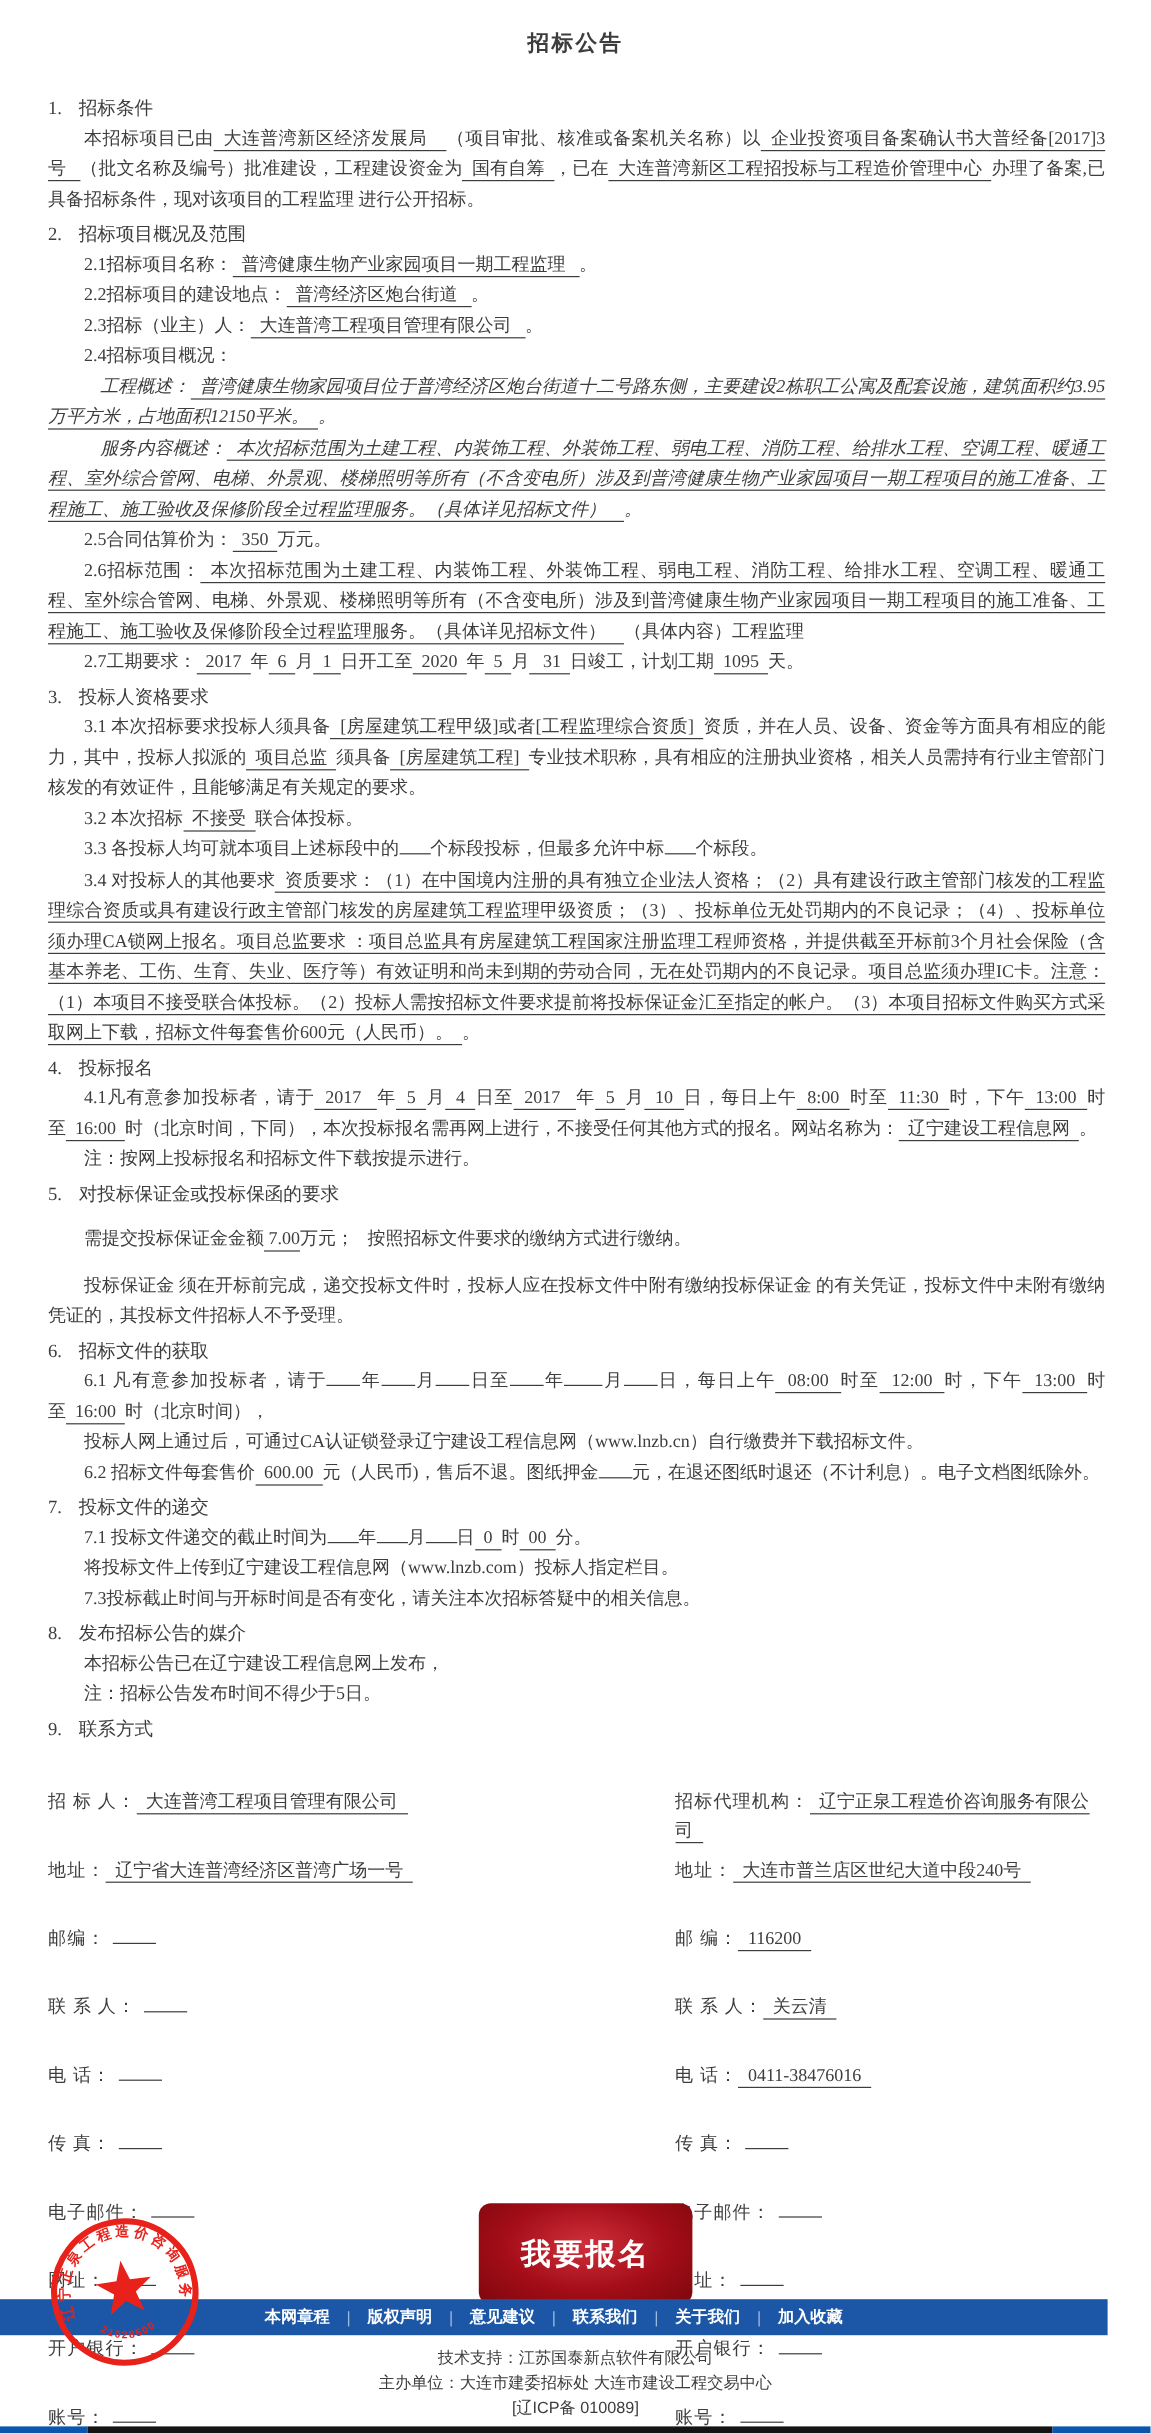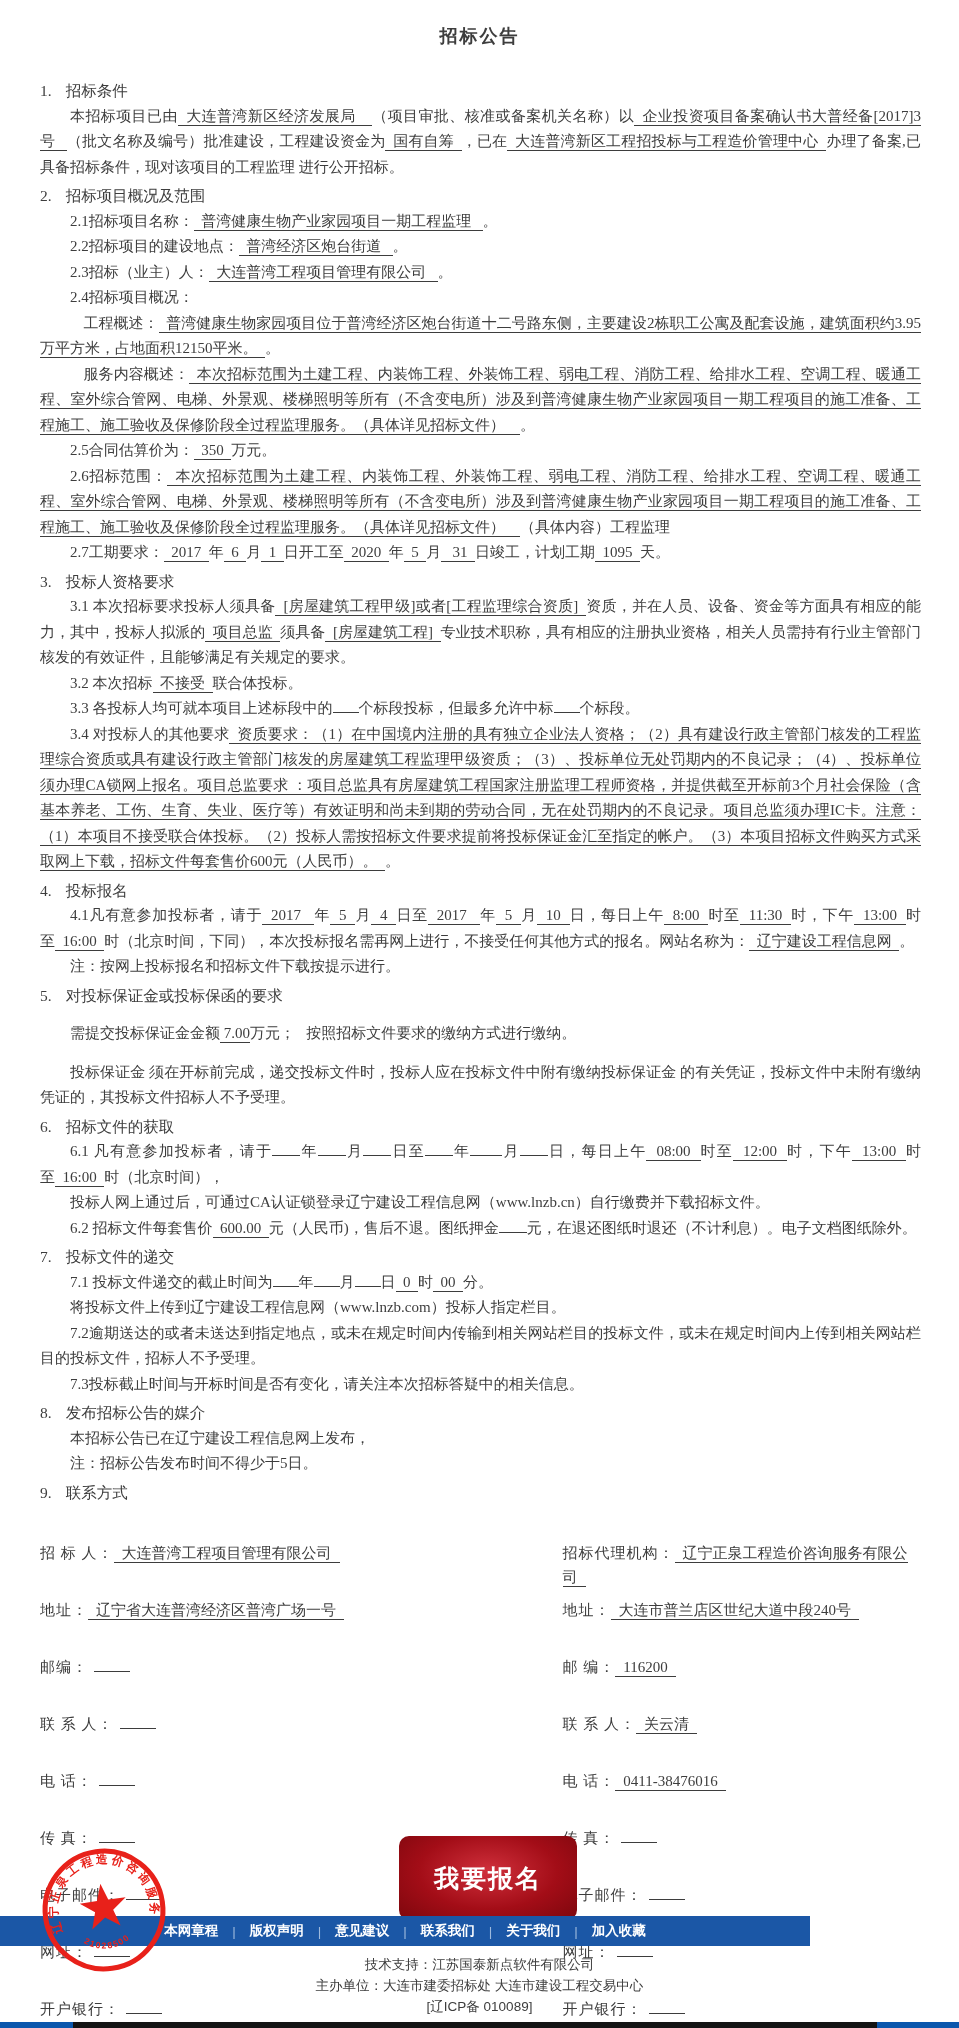--- a/index.html
+++ b/index.html
@@ -19,21 +19,21 @@
   }
   .doc{
     margin:0 38px 0 40px;
     font-size:15px;line-height:25.5px;
     text-align:justify;
   }
   .sec-h{margin:3px 0 0 0;font-weight:normal;font-size:15.5px;}
   .sec-no{margin-right:14px;}
   .para{margin:0;}
   .para.ind2{text-indent:2em;}
-  .para.ind3{text-indent:2.9em;}
+  .para.ind3{text-indent:2.9em;font-style:italic;}
   .para.gap{margin-top:13px;}
   .u{border-bottom:1px solid #3d3d3d;padding-bottom:1px;}
   .blank{
     display:inline-block;width:28px;height:14px;
     border-bottom:1px solid #3d3d3d;vertical-align:baseline;
   }
   
   .contacts{
     display:flex;
     margin:16px 38px 0 40px;
@@ -55,21 +55,21 @@
     width:178px;height:84px;
     border-radius:10px;
     background:radial-gradient(ellipse at 50% 42%, #d0303c 0%, #a30d17 55%, #7c070d 100%);
     color:#ffffff;font-weight:bold;font-size:25px;
     font-family:"Liberation Sans","DejaVu Sans",sans-serif;
     display:flex;align-items:center;justify-content:center;
     letter-spacing:2px;cursor:pointer;
   }
   .navbar{
     position:absolute;left:0;top:84px;
-    width:810px;height:30px;
+    width:923px;height:30px;
     background:#1b57a6;
     color:#ffffff;
     font-family:"Liberation Sans","DejaVu Sans",sans-serif;
     font-size:13.5px;font-weight:bold;
     display:flex;align-items:center;justify-content:center;
   }
   .nav-link{margin:0 14px;cursor:pointer;white-space:nowrap;}
   .nav-sep{color:#9db9dd;font-weight:normal;}
   .footer-lines{
     position:absolute;left:0;top:122px;width:959px;
@@ -121,21 +121,20 @@
       <p class="sec-h"><span class="sec-no">5.</span><span class="sec-t">对投标保证金或投标保函的要求</span></p>
       <p class="para ind2 gap"><span>需提交投标保证金金额</span><span class="u">&nbsp;7.00</span><span>万元；&nbsp;&nbsp;&nbsp;按照招标文件要求的缴纳方式进行缴纳。</span></p>
       <p class="para ind2 gap"><span>投标保证金 须在开标前完成，递交投标文件时，投标人应在投标文件中附有缴纳投标保证金 的有关凭证，投标文件中未附有缴纳凭证的，其投标文件招标人不予受理。</span></p>
       <p class="sec-h"><span class="sec-no">6.</span><span class="sec-t">招标文件的获取</span></p>
       <p class="para ind2"><span>6.1 凡有意参加投标者，请于</span><span class="blank" style="width: 28px;"></span><span>年</span><span class="blank" style="width: 28px;"></span><span>月</span><span class="blank" style="width: 28px;"></span><span>日至</span><span class="blank" style="width: 28px;"></span><span>年</span><span class="blank" style="width: 32px;"></span><span>月</span><span class="blank" style="width: 28px;"></span><span>日，每日上午</span><span class="u">&nbsp;&nbsp;08:00&nbsp;&nbsp;</span><span>时至</span><span class="u">&nbsp;&nbsp;12:00&nbsp;&nbsp;</span><span>时，下午</span><span class="u">&nbsp;&nbsp;13:00&nbsp;&nbsp;</span><span>时至</span><span class="u">&nbsp;&nbsp;16:00&nbsp;&nbsp;</span><span>时（北京时间），</span></p>
       <p class="para ind2"><span>投标人网上通过后，可通过CA认证锁登录辽宁建设工程信息网（www.lnzb.cn）自行缴费并下载招标文件。</span></p>
       <p class="para ind2"><span>6.2 招标文件每套售价</span><span class="u">&nbsp;&nbsp;600.00&nbsp;&nbsp;</span><span>元（人民币)，售后不退。图纸押金</span><span class="blank" style="width: 28px;"></span><span>元，在退还图纸时退还（不计利息）。电子文档图纸除外。</span></p>
       <p class="sec-h"><span class="sec-no">7.</span><span class="sec-t">投标文件的递交</span></p>
       <p class="para ind2"><span>7.1 投标文件递交的截止时间为</span><span class="blank" style="width: 26px;"></span><span>年</span><span class="blank" style="width: 26px;"></span><span>月</span><span class="blank" style="width: 26px;"></span><span>日</span><span class="u">&nbsp;&nbsp;0&nbsp;&nbsp;</span><span>时</span><span class="u">&nbsp;&nbsp;00&nbsp;&nbsp;</span><span>分。</span></p>
       <p class="para ind2"><span>将投标文件上传到辽宁建设工程信息网（www.lnzb.com）投标人指定栏目。</span></p>
-      <p class="para ind2"><span>7.2逾期送达的或者未送达到指定地点，或未在规定时间内传输到相关网站栏目的投标文件，或未在规定时间内上传到相关网站栏目的投标文件，招标人不予受理。</span></p>
       <p class="para ind2"><span>7.3投标截止时间与开标时间是否有变化，请关注本次招标答疑中的相关信息。</span></p>
       <p class="sec-h"><span class="sec-no">8.</span><span class="sec-t">发布招标公告的媒介</span></p>
       <p class="para ind2"><span>本招标公告已在辽宁建设工程信息网上发布，</span></p>
       <p class="para ind2"><span>注：招标公告发布时间不得少于5日。</span></p>
       <p class="sec-h"><span class="sec-no">9.</span><span class="sec-t">联系方式</span></p>
     </div>
 
   <div class="contacts">
     <div class="c-col left" id="contacts-left">
         <div class="c-row"><span class="c-label">招 标 人：</span><span class="c-val">大连普湾工程项目管理有限公司</span></div>

